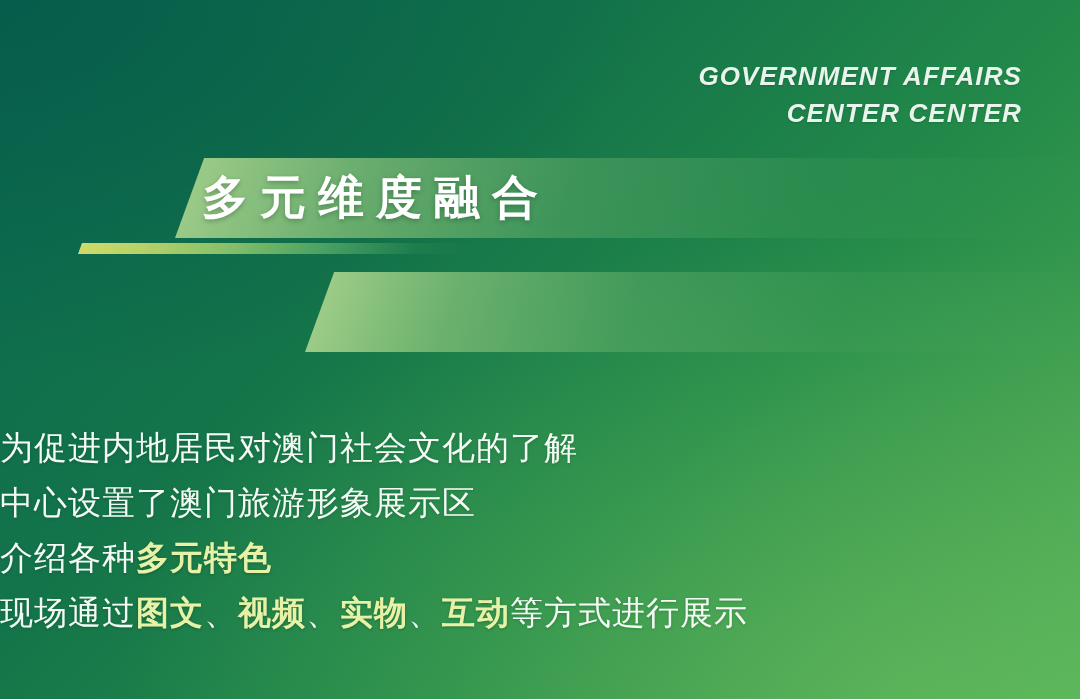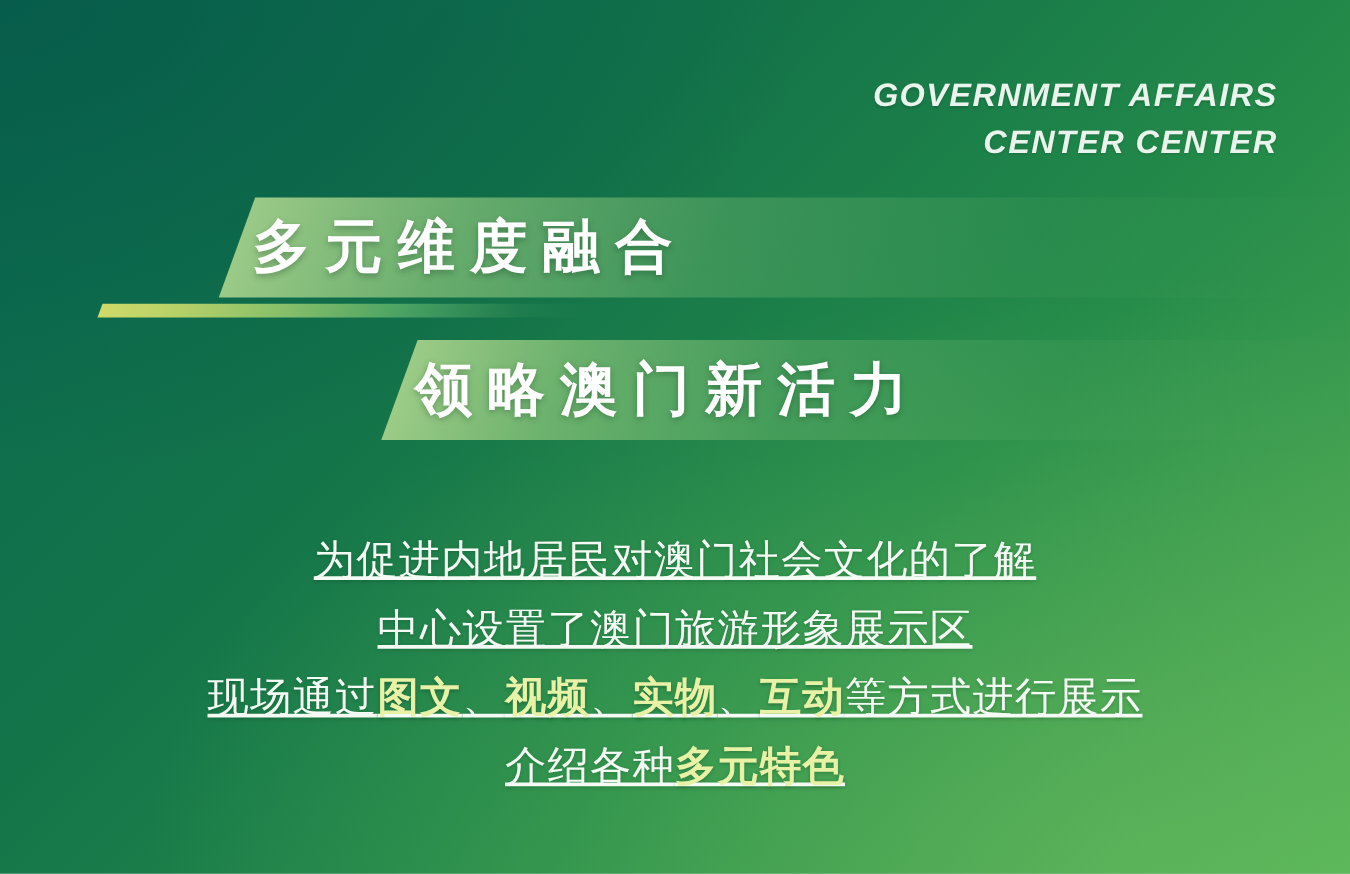--- a/index.html
+++ b/index.html
@@ -101,28 +101,27 @@
         rgba(60,150,90,0.25) 86%,
         rgba(60,150,90,0.0) 100%);
   }
 
   
   .body-copy {
     position: absolute;
     top: 420px;
     left: 0;
     width: 1080px;
-    text-align: center;
+    text-align: left;
     color: #f4fbf4;
     font-size: 33px;
     font-weight: 300;
     line-height: 55px;
     letter-spacing: 1px;
     text-shadow: 0 1px 3px rgba(0,40,20,0.22);
-    text-decoration: underline;
   }
   .body-line { white-space: nowrap; }
   .hl {
     color: #e7f2a6;
     font-weight: 700;
     text-shadow: 0 1px 3px rgba(0,40,20,0.30);
   }
 </style>
 </head>
 <body>
@@ -133,22 +132,21 @@
     <div>GOVERNMENT AFFAIRS</div>
     <div>CENTER CENTER</div>
   </div>
 
   <div class="band band-1"></div>
   <div class="headline headline-1">多元维度融合</div>
 
   <div class="accent-rule"></div>
 
   <div class="band band-2"></div>
-  <div class="headline headline-2">领略澳门新活力</div>
 
   <div class="body-copy">
     <div class="body-line"><span>为促进内地居民对澳门社会文化的了解</span></div>
     <div class="body-line"><span>中心设置了澳门旅游形象展示区</span></div>
+    <div class="body-line"><span>介绍各种</span><span class="hl">多元特色</span></div>
     <div class="body-line"><span>现场通过</span><span class="hl">图文</span><span>、</span><span class="hl">视频</span><span>、</span><span class="hl">实物</span><span>、</span><span class="hl">互动</span><span>等方式进行展示</span></div>
-    <div class="body-line"><span>介绍各种</span><span class="hl">多元特色</span></div>
   </div>
 
 </div>
 
 </body></html>

